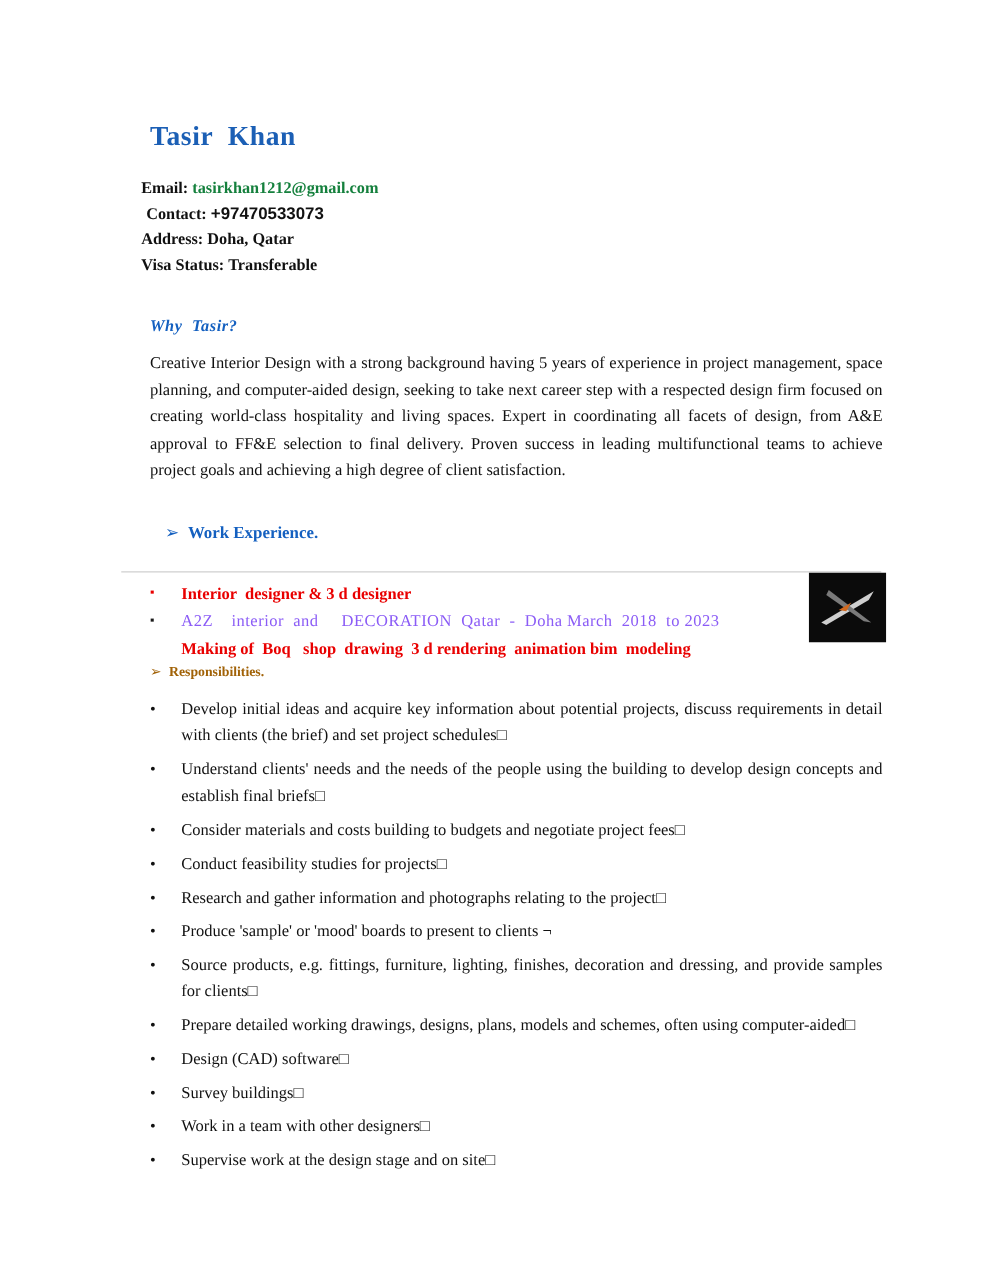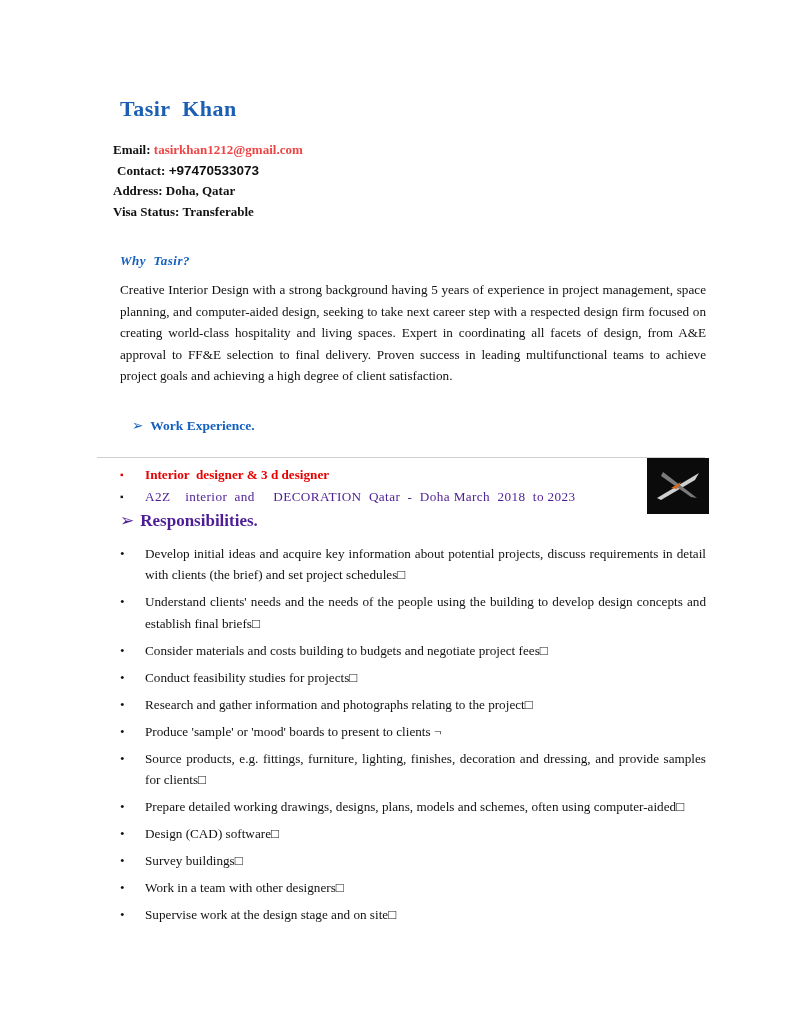--- a/index.html
+++ b/index.html
@@ -30,21 +30,21 @@
     color: #e90000;
     line-height: 1.55;
     letter-spacing: 0.3px;
   }
 
   .contact { margin: 18px 0 0 113px; font-size: 13px; line-height: 19.5px; }
   .contact p { margin: 0 0 1px 0; }
   .contact .lbl { font-weight: bold; color: #111; }
   .contact .email-val {
     font-weight: bold;
-    color: #ef4444;
+    color: #15803d;
     text-decoration: none;
     cursor: pointer;
   }
   .contact .phone-val {
     font-family: "Liberation Sans", sans-serif;
     font-weight: bold;
     font-size: 13.5px;
     color: #111;
     text-align: center;
   }
@@ -81,28 +81,28 @@
     border-top: 1px solid #d0d0d0;
     margin: 23px 0 0 97px;
     width: 608px;
   }
 
   .job { position: relative; margin-top: 8px; }
   .job-line { display: flex; margin: 0 0 4px 120px; width: 586px; font-size: 13.2px; line-height: 18px; }
   .job-line .marker { width: 25px; flex: none; font-size: 10px; line-height: 18px; }
   .job-line .marker.red { color: #e90000; }
   .job-title-text { color: #e90000; font-weight: bold; }
-  .job-company-text { color: #4c1d95; letter-spacing: 0.4px; }
+  .job-company-text { color: #8b5cf6; letter-spacing: 0.4px; }
   .job-detail-text { color: #e90000; font-weight: bold; margin: 0 0 2px 145px; width: 520px; font-size: 13.2px; line-height: 18px; }
 
   .resp-heading {
     margin: 3px 0 0 120px;
-    font-size: 17px;
-    font-weight: bold;
-    color: #4c1d95;
+    font-size: 11px;
+    font-weight: bold;
+    color: #a16207;
   }
   .resp-heading .arrow { margin-right: 6px; font-weight: normal; }
 
   .logo {
     position: absolute;
     top: -8px;
     left: 647px;
     width: 62px;
     height: 56px;
     display: block;
@@ -174,20 +174,21 @@
     <div class="job-line">
       <span class="marker red">▪</span>
       <span class="job-title-text pre">Interior  designer &amp; 3 d designer</span>
     </div>
 
     <div class="job-line">
       <span class="marker">▪</span>
       <span class="job-company-text pre">A2Z    interior  and     DECORATION  Qatar  -  Doha March  2018  to 2023</span>
     </div>
 
+    <div class="job-detail-text pre">Making of  Boq   shop  drawing  3 d rendering  animation bim  modeling</div>
 
     <div class="resp-heading">
       <span class="arrow">➢</span><span>Responsibilities.</span>
     </div>
 
     <ul class="resp-list">
       <li><span class="dot">•</span><span>Develop initial ideas and acquire key information about potential projects, discuss requirements in detail with clients (the brief) and set project schedules□</span></li>
       <li><span class="dot">•</span><span>Understand clients' needs and the needs of the people using the building to develop design concepts and establish final briefs□</span></li>
       <li><span class="dot">•</span><span>Consider materials and costs building to budgets and negotiate project fees□</span></li>
       <li><span class="dot">•</span><span>Conduct feasibility studies for projects□</span></li>

